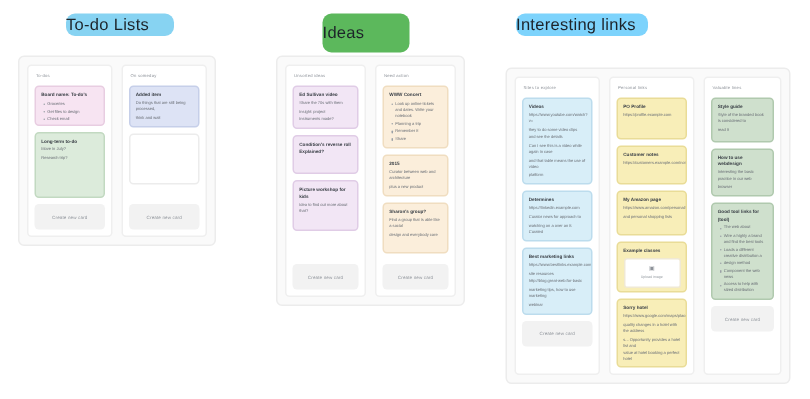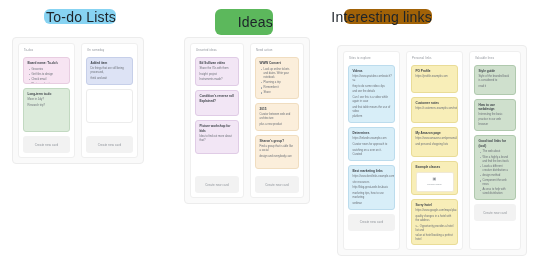--- a/index.html
+++ b/index.html
@@ -8,22 +8,22 @@
     background: #ffffff;
     font-family: "Liberation Sans", sans-serif;
     overflow: hidden;
   }
   #canvas { position: relative; width: 540px; height: 266px; }
 
   
   .title-pill {
     position: absolute;
     border-radius: 6px;
-    display: flex; align-items: center; justify-content: flex-end;
-    font-size: 14px; letter-spacing: .2px; color: #1d2329;
+    display: flex; align-items: center; justify-content: flex-start;
+    font-size: 11px; letter-spacing: .2px; color: #1d2329;
     white-space: nowrap;
   }
 
   
   .board {
     position: absolute;
     background: #fafafa;
     border: 1px solid #ececec;
     border-radius: 4px;
     display: flex;
@@ -98,21 +98,21 @@
 <div id="canvas">
 
   <div class="title-pill" style="left:44px; top:9px; width:72px; height:15px; background:#87d3f2;">
     <span>To-do Lists</span>
   </div>
 
   <div class="title-pill" style="left:215px; top:9px; width:58px; height:26px; background:#5cb85c;">
     <span>Ideas</span>
   </div>
 
-  <div class="title-pill" style="left:344px; top:9px; width:88px; height:15px; background:#a16207;">
+  <div class="title-pill" style="left:344px; top:9px; width:88px; height:15px; background:#7dd3fc;">
     <span>Interesting links</span>
   </div>
 
   <div class="board" style="left:12px; top:37px; width:132px; height:127px;">
 
     <div class="column" style="width:60px;">
       <div class="col-head">To-dos</div>
 
       <div class="card c-pink">
         <div class="card-title">Board name: To-do's</div>

